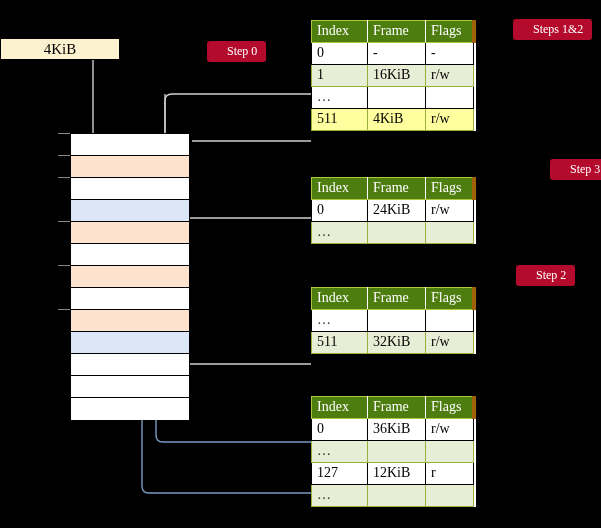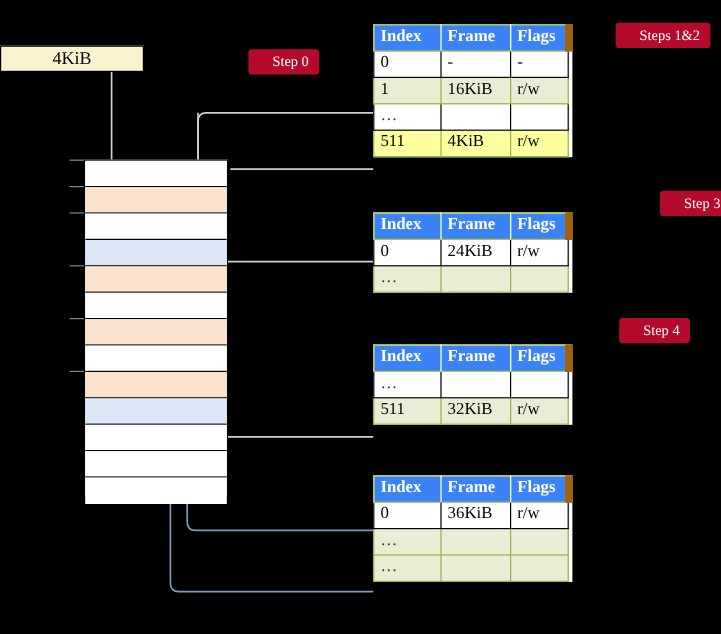--- a/index.html
+++ b/index.html
@@ -106,27 +106,27 @@
   }
   .ptable th, .ptable td {
     border: 1px solid #8fa82f;
     padding: 3px 5px 4px 5px;
     text-align: left;
     height: 17px;
     box-sizing: border-box;
     white-space: nowrap;
   }
   .ptable thead th {
-    background: #3b82f6;
+    background: #4d7c0f;
     color: #ffffff;
-    font-weight: bold;
+    font-weight: normal;
     border-color: #aec93f;
     border-right: 1px solid #ffffff;
   }
-  .ptable thead th:last-child { border-right: 6px solid #a16207; }
+  .ptable thead th:last-child { border-right: 4px solid #a16207; }
   .ptable tbody tr.odd  td { background: #ffffff; border-color: #000000; }
   .ptable tbody tr.even td { background: #e8eed5; border-color: #9ab03a; }
   .ptable td.hl { background: #ffffa0 !important; }
   .ptable td.dots { color: #333333; letter-spacing: 1px; }
 
   .c-index { width: 56px; }
   .c-frame { width: 58px; }
   .c-flags { width: 48px; }
 
   #table1 { left: 311px; top: 20px; }
@@ -177,21 +177,21 @@
   <div class="badge" id="badge-step0">
     <span>Step 0</span>
   </div>
   <div class="badge" id="badge-step12">
     <span>Steps 1&amp;2</span>
   </div>
   <div class="badge" id="badge-step3">
     <span>Step 3</span>
   </div>
   <div class="badge" id="badge-step4">
-    <span>Step 4</span>
+    <span>Step 2</span>
   </div>
 
   <div class="tick" style="top:133px;"></div>
   <div class="tick" style="top:155px;"></div>
   <div class="tick" style="top:177px;"></div>
   <div class="tick" style="top:221px;"></div>
   <div class="tick" style="top:265px;"></div>
   <div class="tick" style="top:309px;"></div>
 
   <div id="memgrid">
@@ -298,20 +298,25 @@
         <tr class="odd">
           <td class="c-index">0</td>
           <td class="c-frame">36KiB</td>
           <td class="c-flags">r/w</td>
         </tr>
         <tr class="even">
           <td class="c-index dots">…</td>
           <td class="c-frame"></td>
           <td class="c-flags"></td>
         </tr>
+        <tr class="odd">
+          <td class="c-index">127</td>
+          <td class="c-frame">12KiB</td>
+          <td class="c-flags">r</td>
+        </tr>
         <tr class="even">
           <td class="c-index dots">…</td>
           <td class="c-frame"></td>
           <td class="c-flags"></td>
         </tr>
       </tbody>
   </table>
 
 </div>
 

